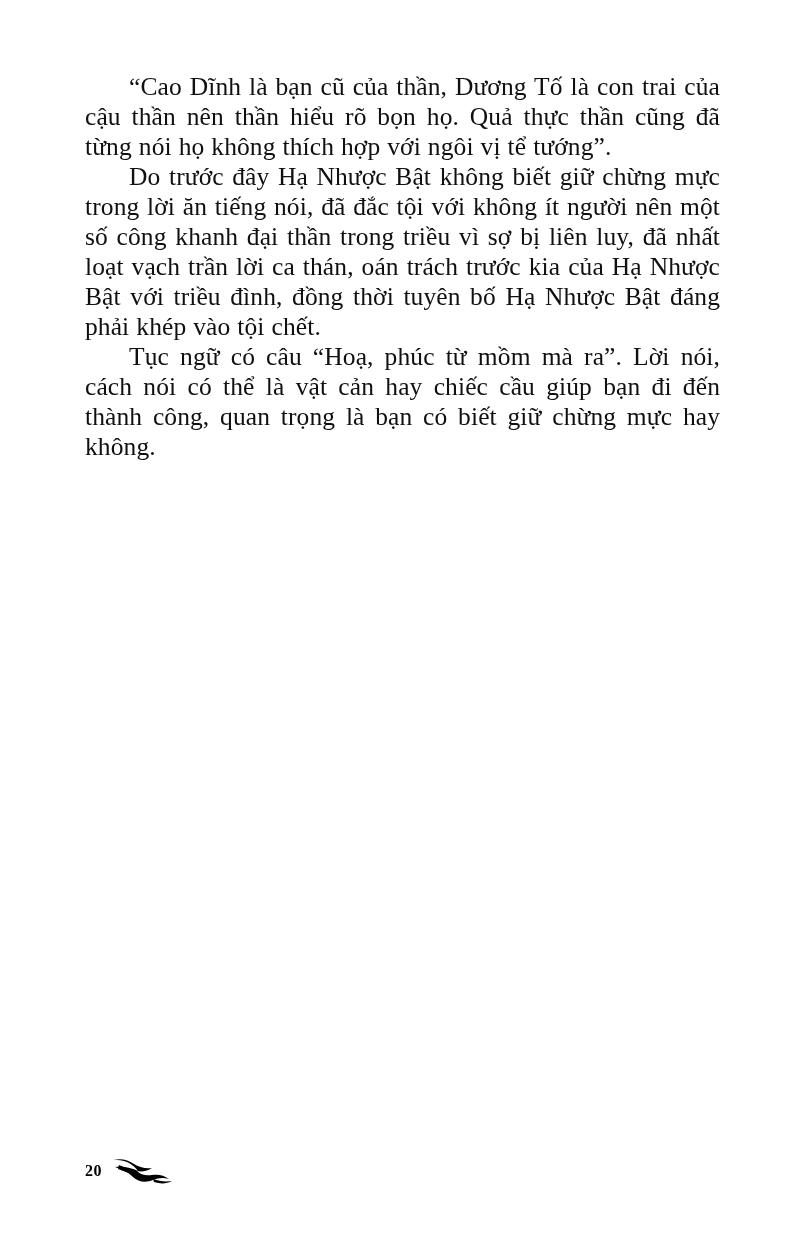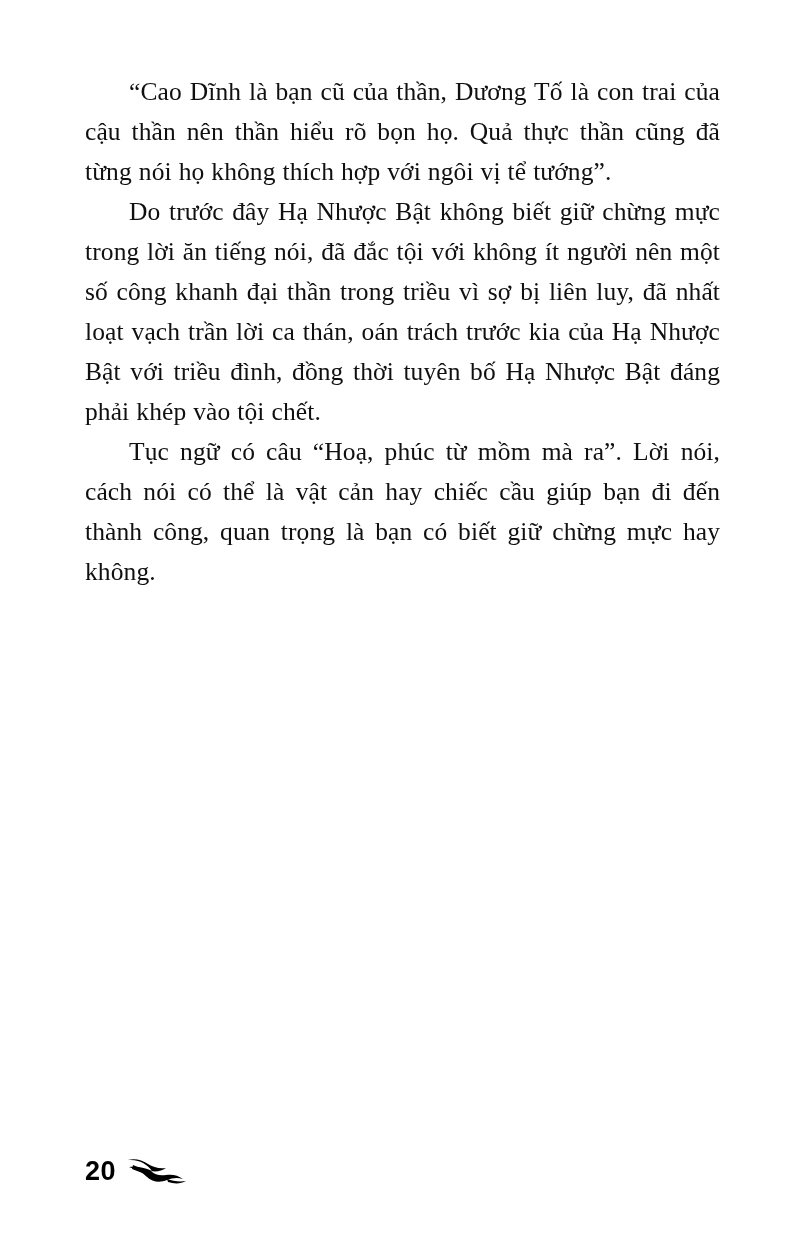--- a/index.html
+++ b/index.html
@@ -25,40 +25,40 @@
   }
   .content {
     position: absolute;
     left: 85px;
     top: 72px;
     width: 635px;
   }
   p.para {
     margin: 0;
     font-size: 25.5px;
-    line-height: 40px;
+    line-height: 30px;
     text-align: justify;
     text-justify: inter-word;
     text-indent: 44px;
     word-spacing: 0.5px;
     letter-spacing: 0.1px;
     color: #101010;
   }
   .footer {
     position: absolute;
     left: 85px;
     top: 1148px;
     width: 635px;
     height: 46px;
     display: flex;
     align-items: center;
   }
   .folio {
-    font-size: 27px;
-    font-family: Liberation Sans, sans-serif;
+    font-size: 16px;
+    font-family: Liberation Serif, serif;
     font-weight: bold;
     color: #000000;
     letter-spacing: 0.5px;
   }
   .ornament {
     margin-left: 10px;
     display: inline-flex;
     align-items: center;
     height: 30px;
   }

